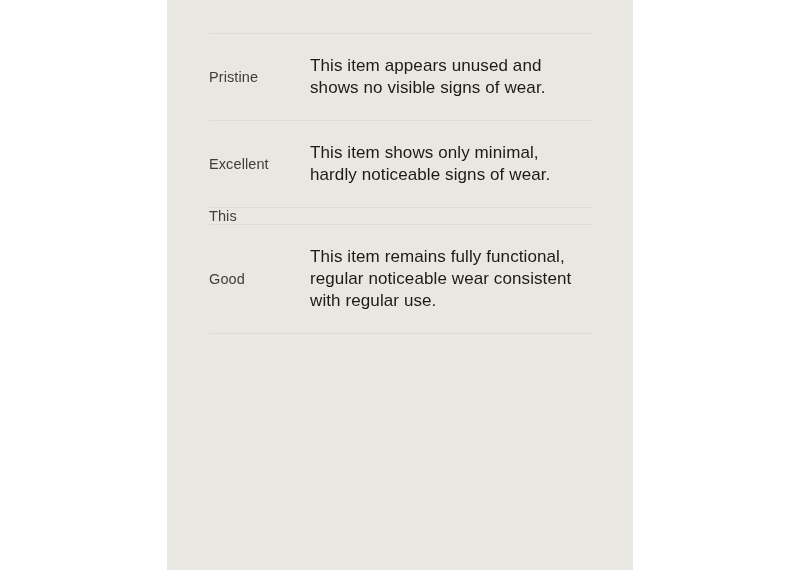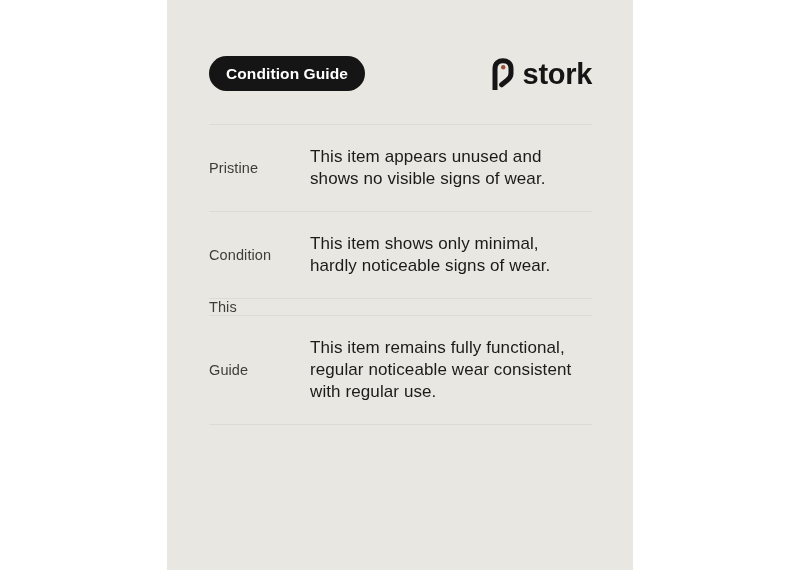--- a/index.html
+++ b/index.html
@@ -83,44 +83,33 @@
     color: #1c1b18;
     letter-spacing: 0.1px;
   }
 </style>
 </head>
 <body>
 
 <div class="page">
   <div class="card">
 
-    <div class="header">
-      <div class="badge">Condition Guide</div>
-
-      <div class="logo">
-        <svg class="mark" width="26" height="32" viewBox="0 0 26 32" fill="none" xmlns="http://www.w3.org/2000/svg">
-          <path d="M5 31.5 L5 10.5 C5 5.2 8.6 2.8 13 2.8 C17.4 2.8 21 5.2 21 10.5 L21 15.5 C21 18.6 19.7 20.3 17.2 22.3 L11.6 26.8" stroke="#151515" stroke-width="5" stroke-linecap="round" stroke-linejoin="round"></path>
-          <circle cx="13.2" cy="9.2" r="2.2" fill="#9b4f38"></circle>
-        </svg>
-        <span class="brand">stork</span>
-      </div>
-    </div>
 
     <div class="table">
       <div class="row">
         <div class="label">Pristine</div>
         <div class="desc">This item appears unused and shows no visible signs of wear.</div>
       </div>
       <div class="row">
-        <div class="label">Condition</div>
+        <div class="label">Excellent</div>
         <div class="desc">This item shows only minimal, hardly noticeable signs of wear.</div>
       </div>
       <div class="row">
         <div class="label">This</div>
       </div>
       <div class="row">
-        <div class="label">Guide</div>
+        <div class="label">Good</div>
         <div class="desc">This item remains fully functional, regular noticeable wear consistent with regular use.</div>
       </div>
     </div>
 
   </div>
 </div>
 
 </body></html>

